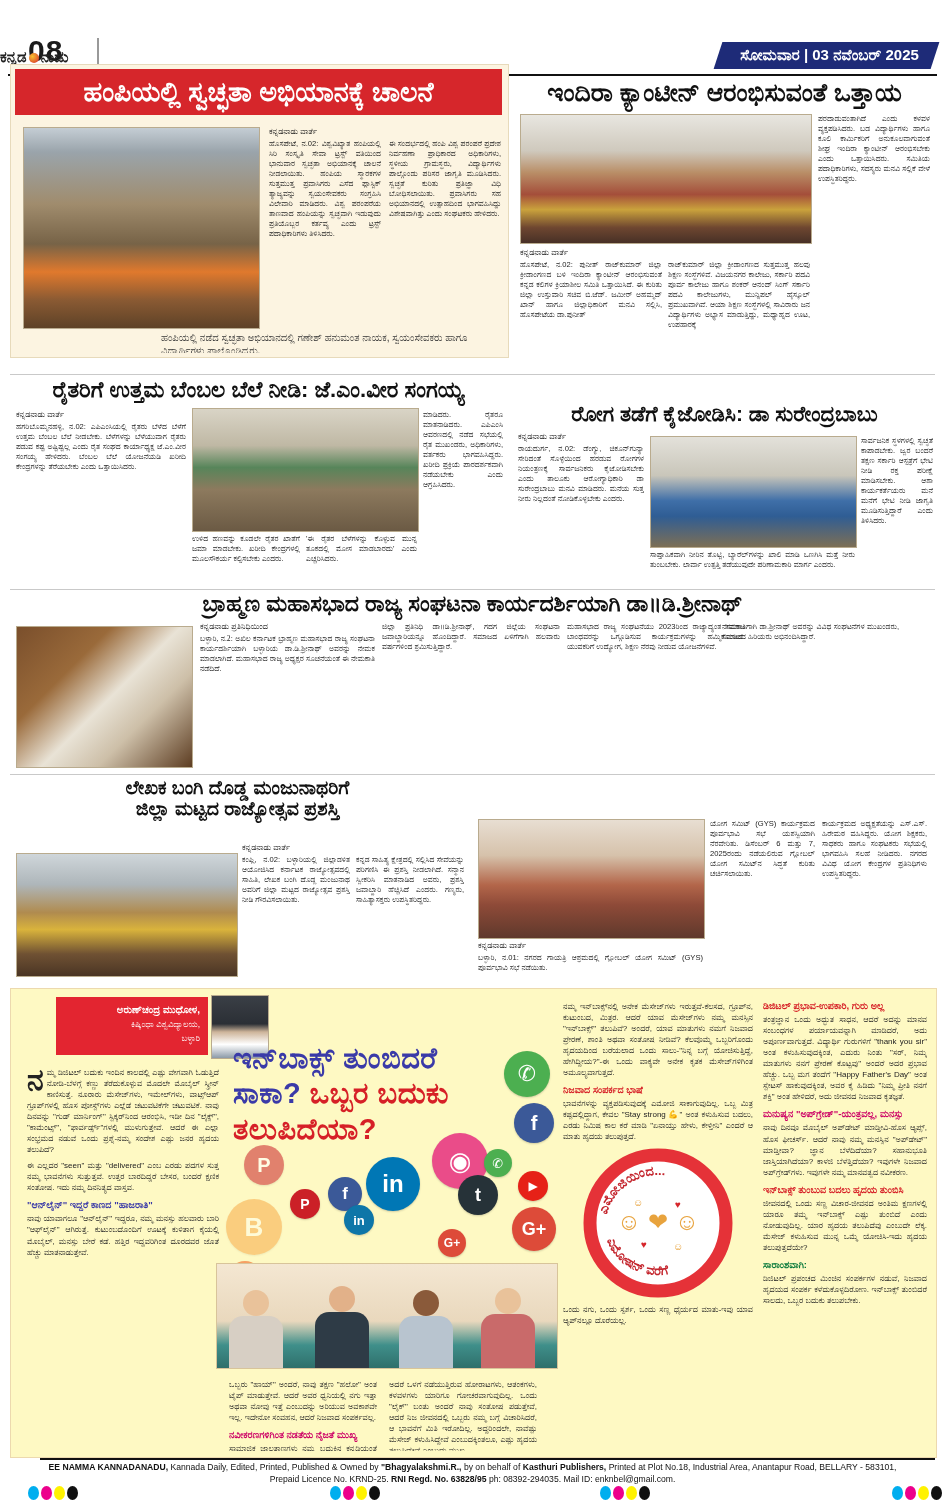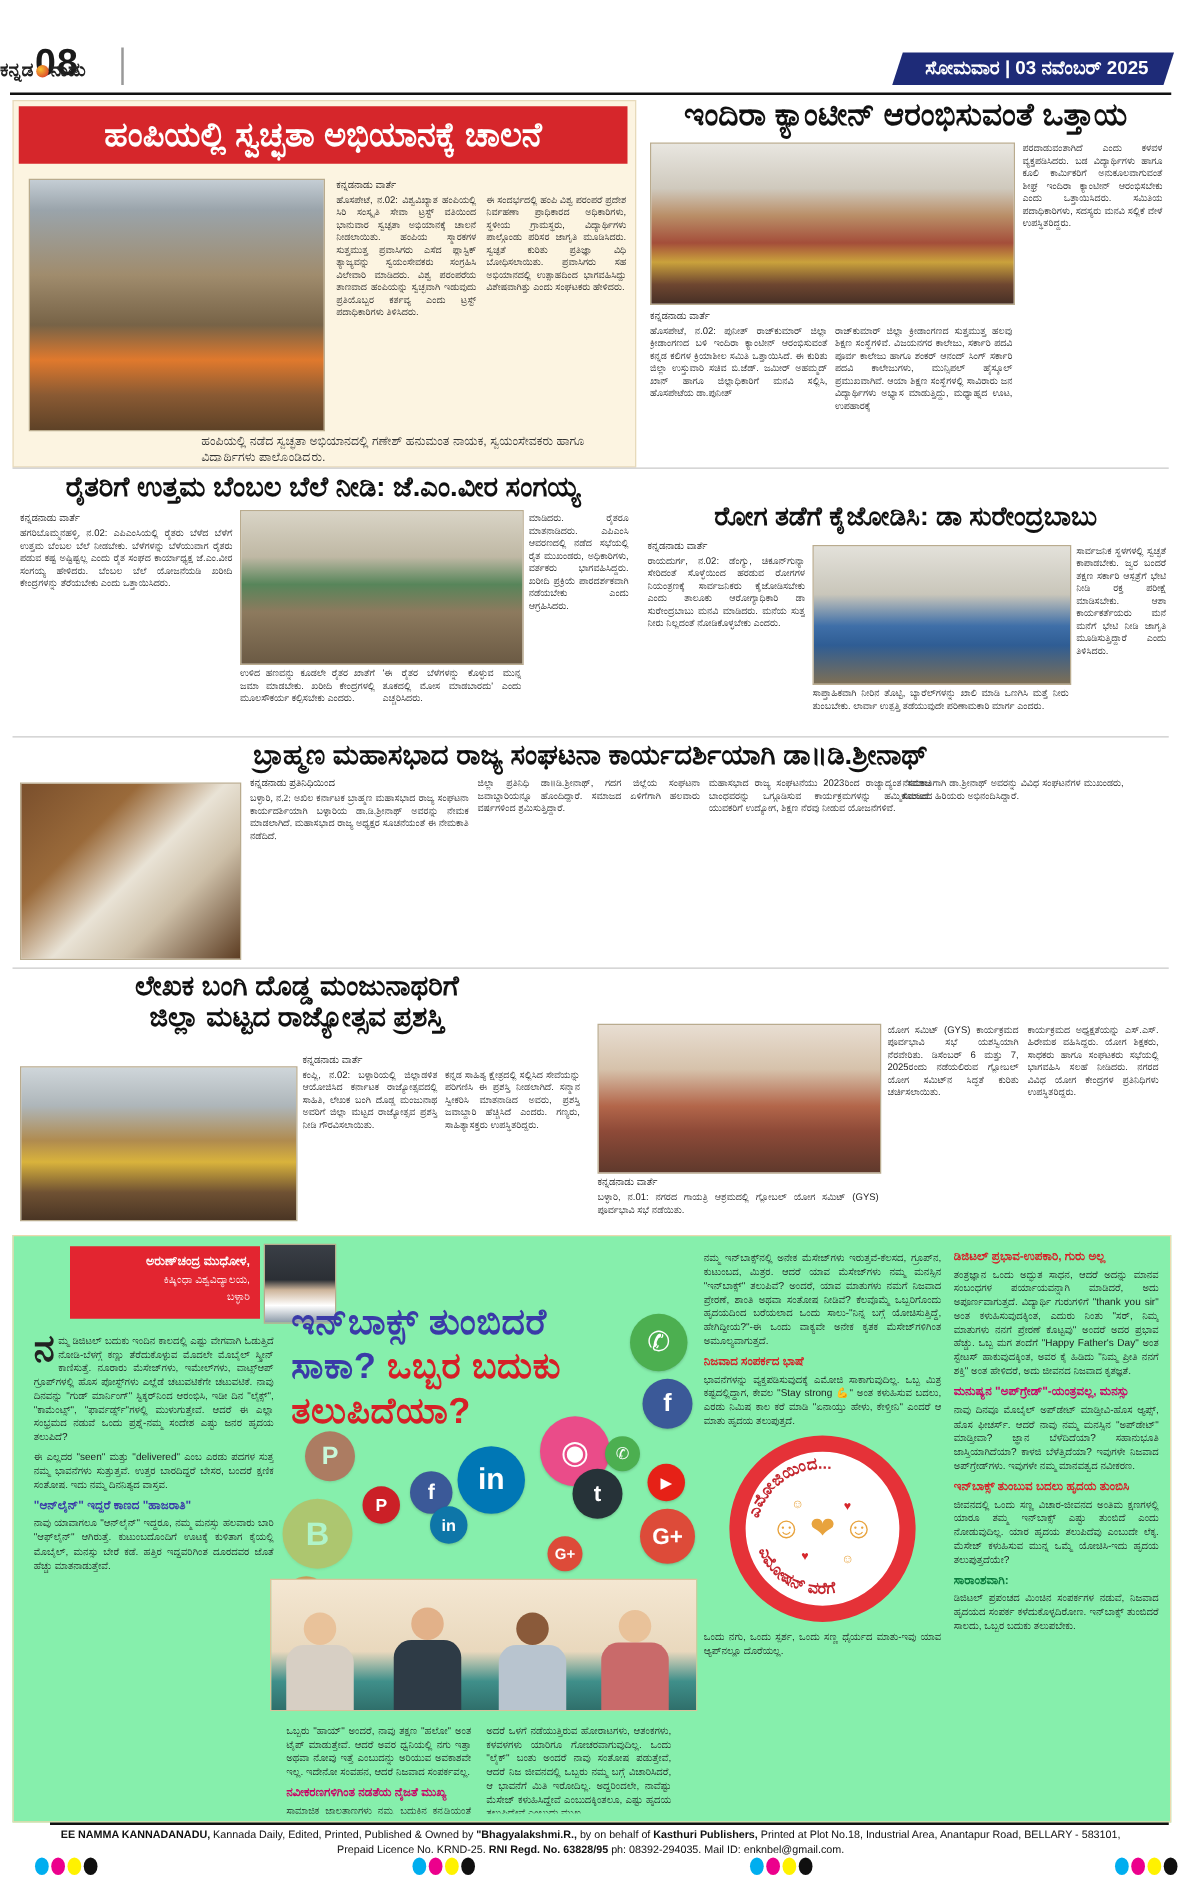--- a/index.html
+++ b/index.html
@@ -29,21 +29,21 @@
   
   .ph-hampi{background:linear-gradient(180deg,#c4cdd4 0%,#9aa4ab 12%,#a08c6d 38%,#776347 58%,#e0792d 72%,#8a5a33 86%,#5e4227 100%);}
   .ph-canteen{background:linear-gradient(180deg,#e8e6e0 0%,#cfc9bd 28%,#b98e67 45%,#a44e3a 62%,#caa23c 74%,#6e4630 88%,#473026 100%);}
   .ph-farmers{background:linear-gradient(180deg,#d9d4c6 0%,#bfb8a4 30%,#57855a 48%,#8d7a5e 66%,#6b5a44 100%);}
   .ph-dengue{background:linear-gradient(180deg,#e3e1da 0%,#c9c6ba 35%,#3f6fa8 58%,#2f5d94 72%,#7d6f55 100%);}
   .ph-brahmin{background:linear-gradient(135deg,#7a4f2c 0%,#9a6a3a 30%,#e9e3d6 52%,#cdbfa8 70%,#5d3d22 100%);}
   .ph-writer{background:linear-gradient(180deg,#cfd6da 0%,#aeb6ba 25%,#b08b4f 48%,#d9b33c 62%,#6f5133 82%,#4a3524 100%);}
   .ph-yoga{background:linear-gradient(180deg,#e8ded2 0%,#d6c2ab 30%,#b3664a 55%,#8e4a38 72%,#5f392c 100%);}
   .ph-author{background:linear-gradient(180deg,#3a3f46 0%,#2b2f35 45%,#cdb49a 58%,#ffffff 78%,#8c9aa8 100%);}
   
-  .feature{position:absolute;background:#86efac;border:1px solid #ecd9ae;}
+  .feature{position:absolute;background:#fef9c3;border:1px solid #ecd9ae;}
   .author-box{position:absolute;background:#e32530;color:#fff;text-align:right;padding:7px 8px 0 6px;box-sizing:border-box;}
   .author-name{font-size:10px;font-weight:bold;}
   .author-org{font-size:8.5px;margin-top:3px;}
   .f-title{position:absolute;font-size:29px;font-weight:bold;line-height:1.22;letter-spacing:.5px;}
   .t-blue{color:#3a3aa8;} .t-red{color:#d62027;margin-top:40px;}
   .f-col{position:absolute;font-size:8px;line-height:1.38;text-align:justify;overflow:hidden;color:#222;}
   .f-col p{margin:0 0 5px 0;}
   .fh-red{color:#d62027;font-weight:bold;font-size:9.5px;margin:2px 0;}
   .fh-mag{color:#cc0066;font-weight:bold;font-size:9.5px;margin:2px 0;}
   .fh-blue{color:#3a3aa8;font-weight:bold;font-size:9.5px;margin:2px 0;}
@@ -72,21 +72,21 @@
   <div class="abs pagenum" style="left:28px;top:34px;">08</div>
   <div class="abs hdr-tick" style="left:97px;top:38px;height:30px;"></div>
   <div class="abs masthead" style="top:48px;">
     <span>ಕನ್ನಡ</span><span class="mast-dot"></span><span>ನಾಡು</span>
   </div>
   <div class="abs date-banner" style="right:10px;top:42px;">
     <span>ಸೋಮವಾರ | 03 ನವೆಂಬರ್ 2025</span>
   </div>
   <div class="abs rule" style="left:8px;top:74px;width:929px;height:2px;"></div>
 
-  <div class="article art-bg" style="left:10px;top:80px;width:497px;height:292px;">
+  <div class="article art-bg" style="left:10px;top:64px;width:497px;height:292px;">
     <div class="red-bar" style="left:4px;top:4px;width:487px;height:46px;font-size:27px;line-height:46px;">ಹಂಪಿಯಲ್ಲಿ ಸ್ವಚ್ಛತಾ ಅಭಿಯಾನಕ್ಕೆ ಚಾಲನೆ</div>
     <div class="photo ph-hampi" style="left:12px;top:62px;width:235px;height:200px;"></div>
     <div class="byline" style="left:258px;top:62px;">ಕನ್ನಡನಾಡು ವಾರ್ತೆ</div>
     <div class="bodycol" style="left:258px;top:74px;width:112px;height:188px;">ಹೊಸಪೇಟೆ, ನ.02: ವಿಶ್ವವಿಖ್ಯಾತ ಹಂಪಿಯಲ್ಲಿ ಸಿರಿ ಸಂಸ್ಕೃತಿ ಸೇವಾ ಟ್ರಸ್ಟ್ ವತಿಯಿಂದ ಭಾನುವಾರ ಸ್ವಚ್ಛತಾ ಅಭಿಯಾನಕ್ಕೆ ಚಾಲನೆ ನೀಡಲಾಯಿತು. ಹಂಪಿಯ ಸ್ಮಾರಕಗಳ ಸುತ್ತಮುತ್ತ ಪ್ರವಾಸಿಗರು ಎಸೆದ ಪ್ಲಾಸ್ಟಿಕ್ ತ್ಯಾಜ್ಯವನ್ನು ಸ್ವಯಂಸೇವಕರು ಸಂಗ್ರಹಿಸಿ ವಿಲೇವಾರಿ ಮಾಡಿದರು. ವಿಶ್ವ ಪರಂಪರೆಯ ತಾಣವಾದ ಹಂಪಿಯನ್ನು ಸ್ವಚ್ಛವಾಗಿ ಇಡುವುದು ಪ್ರತಿಯೊಬ್ಬರ ಕರ್ತವ್ಯ ಎಂದು ಟ್ರಸ್ಟ್ ಪದಾಧಿಕಾರಿಗಳು ತಿಳಿಸಿದರು.</div>
     <div class="bodycol" style="left:378px;top:74px;width:112px;height:188px;">ಈ ಸಂದರ್ಭದಲ್ಲಿ ಹಂಪಿ ವಿಶ್ವ ಪರಂಪರೆ ಪ್ರದೇಶ ನಿರ್ವಹಣಾ ಪ್ರಾಧಿಕಾರದ ಅಧಿಕಾರಿಗಳು, ಸ್ಥಳೀಯ ಗ್ರಾಮಸ್ಥರು, ವಿದ್ಯಾರ್ಥಿಗಳು ಪಾಲ್ಗೊಂಡು ಪರಿಸರ ಜಾಗೃತಿ ಮೂಡಿಸಿದರು. ಸ್ವಚ್ಛತೆ ಕುರಿತು ಪ್ರತಿಜ್ಞಾ ವಿಧಿ ಬೋಧಿಸಲಾಯಿತು. ಪ್ರವಾಸಿಗರು ಸಹ ಅಭಿಯಾನದಲ್ಲಿ ಉತ್ಸಾಹದಿಂದ ಭಾಗವಹಿಸಿದ್ದು ವಿಶೇಷವಾಗಿತ್ತು ಎಂದು ಸಂಘಟಕರು ಹೇಳಿದರು.</div>
     <div class="caption" style="left:150px;top:266px;width:340px;height:22px;">ಹಂಪಿಯಲ್ಲಿ ನಡೆದ ಸ್ವಚ್ಛತಾ ಅಭಿಯಾನದಲ್ಲಿ ಗಣೇಶ್ ಹನುಮಂತ ನಾಯಕ, ಸ್ವಯಂಸೇವಕರು ಹಾಗೂ ವಿದ್ಯಾರ್ಥಿಗಳು ಪಾಲ್ಗೊಂಡಿದ್ದರು.</div>
   </div>
 
   <div class="article" style="left:512px;top:78px;width:425px;height:294px;">
     <div class="headline" style="top:0;font-size:25px;">ಇಂದಿರಾ ಕ್ಯಾಂಟೀನ್ ಆರಂಭಿಸುವಂತೆ ಒತ್ತಾಯ</div>
@@ -129,21 +129,21 @@
     <div class="byline" style="left:190px;top:30px;">ಕನ್ನಡನಾಡು ಪ್ರತಿನಿಧಿಯಿಂದ</div>
     <div class="bodycol" style="left:190px;top:42px;width:175px;height:132px;font-family:Liberation Serif, serif;">ಬಳ್ಳಾರಿ, ನ.2: ಅಖಿಲ ಕರ್ನಾಟಕ ಬ್ರಾಹ್ಮಣ ಮಹಾಸಭಾದ ರಾಜ್ಯ ಸಂಘಟನಾ ಕಾರ್ಯದರ್ಶಿಯಾಗಿ ಬಳ್ಳಾರಿಯ ಡಾ.ಡಿ.ಶ್ರೀನಾಥ್ ಅವರನ್ನು ನೇಮಕ ಮಾಡಲಾಗಿದೆ. ಮಹಾಸಭಾದ ರಾಜ್ಯ ಅಧ್ಯಕ್ಷರ ಸೂಚನೆಯಂತೆ ಈ ನೇಮಕಾತಿ ನಡೆದಿದೆ.</div>
     <div class="bodycol" style="left:372px;top:30px;width:178px;height:144px;">ಜಿಲ್ಲಾ ಪ್ರತಿನಿಧಿ ಡಾ॥ಡಿ.ಶ್ರೀನಾಥ್, ಗದಗ ಜಿಲ್ಲೆಯ ಸಂಘಟನಾ ಜವಾಬ್ದಾರಿಯನ್ನೂ ಹೊಂದಿದ್ದಾರೆ. ಸಮಾಜದ ಏಳಿಗೆಗಾಗಿ ಹಲವಾರು ವರ್ಷಗಳಿಂದ ಶ್ರಮಿಸುತ್ತಿದ್ದಾರೆ.</div>
     <div class="bodycol" style="left:557px;top:30px;width:178px;height:144px;">ಮಹಾಸಭಾದ ರಾಜ್ಯ ಸಂಘಟನೆಯು 2023ರಿಂದ ರಾಜ್ಯಾದ್ಯಂತ ಸಮಾಜ ಬಾಂಧವರನ್ನು ಒಗ್ಗೂಡಿಸುವ ಕಾರ್ಯಕ್ರಮಗಳನ್ನು ಹಮ್ಮಿಕೊಂಡಿದೆ. ಯುವಕರಿಗೆ ಉದ್ಯೋಗ, ಶಿಕ್ಷಣ ನೆರವು ನೀಡುವ ಯೋಜನೆಗಳಿವೆ.</div>
     <div class="bodycol" style="left:712px;top:30px;width:177px;height:144px;">ನೇಮಕಾತಿಗಾಗಿ ಡಾ.ಶ್ರೀನಾಥ್ ಅವರನ್ನು ವಿವಿಧ ಸಂಘಟನೆಗಳ ಮುಖಂಡರು, ಸಮಾಜದ ಹಿರಿಯರು ಅಭಿನಂದಿಸಿದ್ದಾರೆ.</div>
   </div>
 
   <div class="abs sep" style="left:10px;top:774px;width:925px;height:1px;"></div>
 
   <div class="article" style="left:10px;top:777px;width:455px;height:208px;">
-    <div class="headline" style="top:0;font-size:22px;">
+    <div class="headline" style="top:0;font-size:19px;">
       <span>ಲೇಖಕ ಬಂಗಿ ದೊಡ್ಡ ಮಂಜುನಾಥರಿಗೆ</span><br>
       <span>ಜಿಲ್ಲಾ ಮಟ್ಟದ ರಾಜ್ಯೋತ್ಸವ ಪ್ರಶಸ್ತಿ</span>
     </div>
     <div class="photo ph-writer" style="left:6px;top:76px;width:220px;height:122px;"></div>
     <div class="byline" style="left:232px;top:66px;">ಕನ್ನಡನಾಡು ವಾರ್ತೆ</div>
     <div class="bodycol" style="left:232px;top:78px;width:108px;height:124px;">ಕಂಪ್ಲಿ, ನ.02: ಬಳ್ಳಾರಿಯಲ್ಲಿ ಜಿಲ್ಲಾಡಳಿತ ಆಯೋಜಿಸಿದ ಕರ್ನಾಟಕ ರಾಜ್ಯೋತ್ಸವದಲ್ಲಿ ಸಾಹಿತಿ, ಲೇಖಕ ಬಂಗಿ ದೊಡ್ಡ ಮಂಜುನಾಥ ಅವರಿಗೆ ಜಿಲ್ಲಾ ಮಟ್ಟದ ರಾಜ್ಯೋತ್ಸವ ಪ್ರಶಸ್ತಿ ನೀಡಿ ಗೌರವಿಸಲಾಯಿತು.</div>
     <div class="bodycol" style="left:346px;top:78px;width:108px;height:124px;">ಕನ್ನಡ ಸಾಹಿತ್ಯ ಕ್ಷೇತ್ರದಲ್ಲಿ ಸಲ್ಲಿಸಿದ ಸೇವೆಯನ್ನು ಪರಿಗಣಿಸಿ ಈ ಪ್ರಶಸ್ತಿ ನೀಡಲಾಗಿದೆ. ಸನ್ಮಾನ ಸ್ವೀಕರಿಸಿ ಮಾತನಾಡಿದ ಅವರು, ಪ್ರಶಸ್ತಿ ಜವಾಬ್ದಾರಿ ಹೆಚ್ಚಿಸಿದೆ ಎಂದರು. ಗಣ್ಯರು, ಸಾಹಿತ್ಯಾಸಕ್ತರು ಉಪಸ್ಥಿತರಿದ್ದರು.</div>
   </div>
 
   <div class="article" style="left:470px;top:777px;width:465px;height:208px;">

